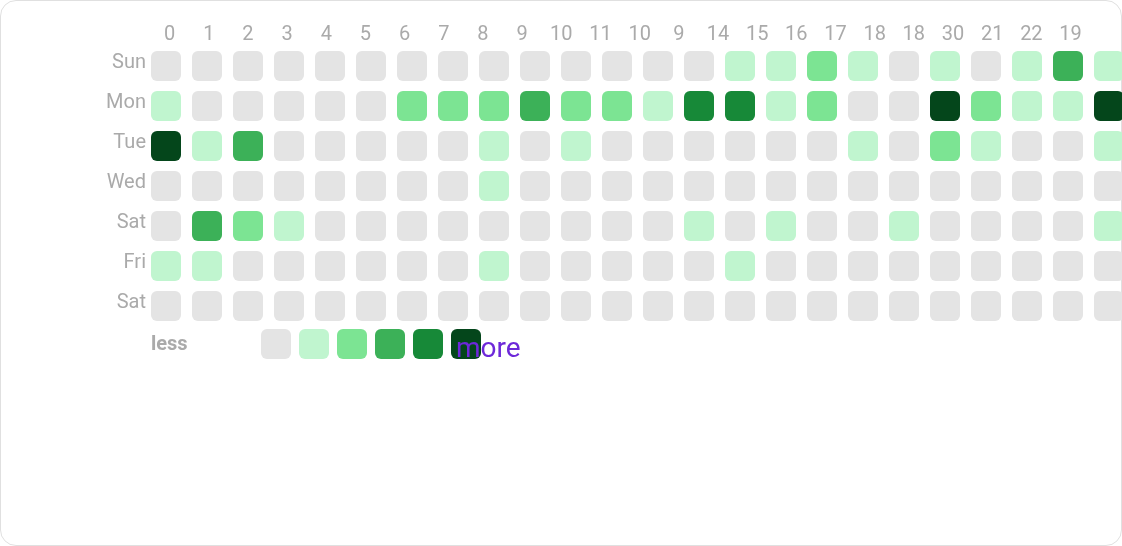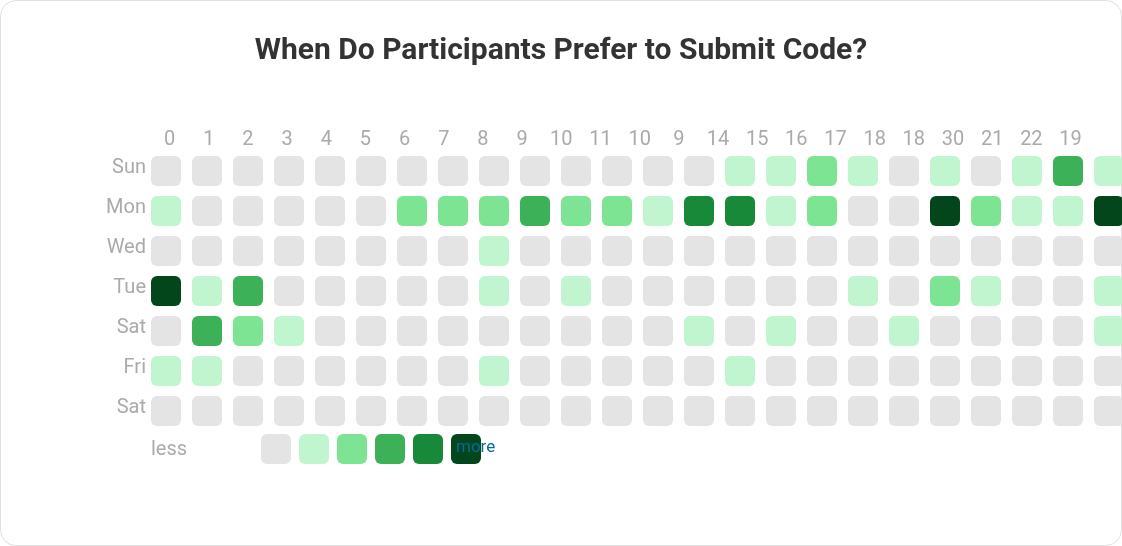--- a/index.html
+++ b/index.html
@@ -77,21 +77,20 @@
     margin-right: 8px;
   }
   .row-wrap {
     position: relative;
   }
 </style>
 </head>
 <body>
 
 <div class="card">
-  <div class="title">When Do Participants Prefer to Submit Code?</div>
 
   <div class="grid-wrap">
 
     <div class="hour-row" id="hour-row">
         <div class="hour-label">0</div>
         <div class="hour-label">1</div>
         <div class="hour-label">2</div>
         <div class="hour-label">3</div>
         <div class="hour-label">4</div>
         <div class="hour-label">5</div>
@@ -168,20 +167,49 @@
             <div class="cell" style="background: rgb(228, 228, 228);"></div>
             <div class="cell" style="background: rgb(228, 228, 228);"></div>
             <div class="cell" style="background: rgb(4, 70, 27);"></div>
             <div class="cell" style="background: rgb(124, 228, 147);"></div>
             <div class="cell" style="background: rgb(192, 245, 207);"></div>
             <div class="cell" style="background: rgb(192, 245, 207);"></div>
             <div class="cell" style="background: rgb(4, 70, 27);"></div>
           </div>
         </div>
         <div class="row-wrap">
+          <div class="day-label">Tue</div>
+          <div class="data-row">
+            <div class="cell" style="background: rgb(4, 70, 27);"></div>
+            <div class="cell" style="background: rgb(192, 245, 207);"></div>
+            <div class="cell" style="background: rgb(60, 177, 88);"></div>
+            <div class="cell" style="background: rgb(228, 228, 228);"></div>
+            <div class="cell" style="background: rgb(228, 228, 228);"></div>
+            <div class="cell" style="background: rgb(228, 228, 228);"></div>
+            <div class="cell" style="background: rgb(228, 228, 228);"></div>
+            <div class="cell" style="background: rgb(228, 228, 228);"></div>
+            <div class="cell" style="background: rgb(192, 245, 207);"></div>
+            <div class="cell" style="background: rgb(228, 228, 228);"></div>
+            <div class="cell" style="background: rgb(192, 245, 207);"></div>
+            <div class="cell" style="background: rgb(228, 228, 228);"></div>
+            <div class="cell" style="background: rgb(228, 228, 228);"></div>
+            <div class="cell" style="background: rgb(228, 228, 228);"></div>
+            <div class="cell" style="background: rgb(228, 228, 228);"></div>
+            <div class="cell" style="background: rgb(228, 228, 228);"></div>
+            <div class="cell" style="background: rgb(228, 228, 228);"></div>
+            <div class="cell" style="background: rgb(192, 245, 207);"></div>
+            <div class="cell" style="background: rgb(228, 228, 228);"></div>
+            <div class="cell" style="background: rgb(124, 228, 147);"></div>
+            <div class="cell" style="background: rgb(192, 245, 207);"></div>
+            <div class="cell" style="background: rgb(228, 228, 228);"></div>
+            <div class="cell" style="background: rgb(228, 228, 228);"></div>
+            <div class="cell" style="background: rgb(192, 245, 207);"></div>
+          </div>
+        </div>
+        <div class="row-wrap">
           <div class="day-label">Wed</div>
           <div class="data-row">
             <div class="cell" style="background: rgb(228, 228, 228);"></div>
             <div class="cell" style="background: rgb(228, 228, 228);"></div>
             <div class="cell" style="background: rgb(228, 228, 228);"></div>
             <div class="cell" style="background: rgb(228, 228, 228);"></div>
             <div class="cell" style="background: rgb(228, 228, 228);"></div>
             <div class="cell" style="background: rgb(228, 228, 228);"></div>
             <div class="cell" style="background: rgb(228, 228, 228);"></div>
             <div class="cell" style="background: rgb(228, 228, 228);"></div>
@@ -197,110 +225,81 @@
             <div class="cell" style="background: rgb(228, 228, 228);"></div>
             <div class="cell" style="background: rgb(228, 228, 228);"></div>
             <div class="cell" style="background: rgb(228, 228, 228);"></div>
             <div class="cell" style="background: rgb(228, 228, 228);"></div>
             <div class="cell" style="background: rgb(228, 228, 228);"></div>
             <div class="cell" style="background: rgb(228, 228, 228);"></div>
             <div class="cell" style="background: rgb(228, 228, 228);"></div>
           </div>
         </div>
         <div class="row-wrap">
-          <div class="day-label">Tue</div>
-          <div class="data-row">
-            <div class="cell" style="background: rgb(4, 70, 27);"></div>
-            <div class="cell" style="background: rgb(192, 245, 207);"></div>
+          <div class="day-label">Sat</div>
+          <div class="data-row">
+            <div class="cell" style="background: rgb(228, 228, 228);"></div>
             <div class="cell" style="background: rgb(60, 177, 88);"></div>
-            <div class="cell" style="background: rgb(228, 228, 228);"></div>
-            <div class="cell" style="background: rgb(228, 228, 228);"></div>
-            <div class="cell" style="background: rgb(228, 228, 228);"></div>
-            <div class="cell" style="background: rgb(228, 228, 228);"></div>
-            <div class="cell" style="background: rgb(228, 228, 228);"></div>
-            <div class="cell" style="background: rgb(192, 245, 207);"></div>
-            <div class="cell" style="background: rgb(228, 228, 228);"></div>
-            <div class="cell" style="background: rgb(192, 245, 207);"></div>
-            <div class="cell" style="background: rgb(228, 228, 228);"></div>
-            <div class="cell" style="background: rgb(228, 228, 228);"></div>
-            <div class="cell" style="background: rgb(228, 228, 228);"></div>
-            <div class="cell" style="background: rgb(228, 228, 228);"></div>
-            <div class="cell" style="background: rgb(228, 228, 228);"></div>
-            <div class="cell" style="background: rgb(228, 228, 228);"></div>
-            <div class="cell" style="background: rgb(192, 245, 207);"></div>
-            <div class="cell" style="background: rgb(228, 228, 228);"></div>
-            <div class="cell" style="background: rgb(124, 228, 147);"></div>
-            <div class="cell" style="background: rgb(192, 245, 207);"></div>
-            <div class="cell" style="background: rgb(228, 228, 228);"></div>
-            <div class="cell" style="background: rgb(228, 228, 228);"></div>
-            <div class="cell" style="background: rgb(192, 245, 207);"></div>
+            <div class="cell" style="background: rgb(124, 228, 147);"></div>
+            <div class="cell" style="background: rgb(192, 245, 207);"></div>
+            <div class="cell" style="background: rgb(228, 228, 228);"></div>
+            <div class="cell" style="background: rgb(228, 228, 228);"></div>
+            <div class="cell" style="background: rgb(228, 228, 228);"></div>
+            <div class="cell" style="background: rgb(228, 228, 228);"></div>
+            <div class="cell" style="background: rgb(228, 228, 228);"></div>
+            <div class="cell" style="background: rgb(228, 228, 228);"></div>
+            <div class="cell" style="background: rgb(228, 228, 228);"></div>
+            <div class="cell" style="background: rgb(228, 228, 228);"></div>
+            <div class="cell" style="background: rgb(228, 228, 228);"></div>
+            <div class="cell" style="background: rgb(192, 245, 207);"></div>
+            <div class="cell" style="background: rgb(228, 228, 228);"></div>
+            <div class="cell" style="background: rgb(192, 245, 207);"></div>
+            <div class="cell" style="background: rgb(228, 228, 228);"></div>
+            <div class="cell" style="background: rgb(228, 228, 228);"></div>
+            <div class="cell" style="background: rgb(192, 245, 207);"></div>
+            <div class="cell" style="background: rgb(228, 228, 228);"></div>
+            <div class="cell" style="background: rgb(228, 228, 228);"></div>
+            <div class="cell" style="background: rgb(228, 228, 228);"></div>
+            <div class="cell" style="background: rgb(228, 228, 228);"></div>
+            <div class="cell" style="background: rgb(192, 245, 207);"></div>
+          </div>
+        </div>
+        <div class="row-wrap">
+          <div class="day-label">Fri</div>
+          <div class="data-row">
+            <div class="cell" style="background: rgb(192, 245, 207);"></div>
+            <div class="cell" style="background: rgb(192, 245, 207);"></div>
+            <div class="cell" style="background: rgb(228, 228, 228);"></div>
+            <div class="cell" style="background: rgb(228, 228, 228);"></div>
+            <div class="cell" style="background: rgb(228, 228, 228);"></div>
+            <div class="cell" style="background: rgb(228, 228, 228);"></div>
+            <div class="cell" style="background: rgb(228, 228, 228);"></div>
+            <div class="cell" style="background: rgb(228, 228, 228);"></div>
+            <div class="cell" style="background: rgb(192, 245, 207);"></div>
+            <div class="cell" style="background: rgb(228, 228, 228);"></div>
+            <div class="cell" style="background: rgb(228, 228, 228);"></div>
+            <div class="cell" style="background: rgb(228, 228, 228);"></div>
+            <div class="cell" style="background: rgb(228, 228, 228);"></div>
+            <div class="cell" style="background: rgb(228, 228, 228);"></div>
+            <div class="cell" style="background: rgb(192, 245, 207);"></div>
+            <div class="cell" style="background: rgb(228, 228, 228);"></div>
+            <div class="cell" style="background: rgb(228, 228, 228);"></div>
+            <div class="cell" style="background: rgb(228, 228, 228);"></div>
+            <div class="cell" style="background: rgb(228, 228, 228);"></div>
+            <div class="cell" style="background: rgb(228, 228, 228);"></div>
+            <div class="cell" style="background: rgb(228, 228, 228);"></div>
+            <div class="cell" style="background: rgb(228, 228, 228);"></div>
+            <div class="cell" style="background: rgb(228, 228, 228);"></div>
+            <div class="cell" style="background: rgb(228, 228, 228);"></div>
           </div>
         </div>
         <div class="row-wrap">
           <div class="day-label">Sat</div>
           <div class="data-row">
             <div class="cell" style="background: rgb(228, 228, 228);"></div>
-            <div class="cell" style="background: rgb(60, 177, 88);"></div>
-            <div class="cell" style="background: rgb(124, 228, 147);"></div>
-            <div class="cell" style="background: rgb(192, 245, 207);"></div>
-            <div class="cell" style="background: rgb(228, 228, 228);"></div>
-            <div class="cell" style="background: rgb(228, 228, 228);"></div>
-            <div class="cell" style="background: rgb(228, 228, 228);"></div>
-            <div class="cell" style="background: rgb(228, 228, 228);"></div>
-            <div class="cell" style="background: rgb(228, 228, 228);"></div>
-            <div class="cell" style="background: rgb(228, 228, 228);"></div>
-            <div class="cell" style="background: rgb(228, 228, 228);"></div>
-            <div class="cell" style="background: rgb(228, 228, 228);"></div>
-            <div class="cell" style="background: rgb(228, 228, 228);"></div>
-            <div class="cell" style="background: rgb(192, 245, 207);"></div>
-            <div class="cell" style="background: rgb(228, 228, 228);"></div>
-            <div class="cell" style="background: rgb(192, 245, 207);"></div>
-            <div class="cell" style="background: rgb(228, 228, 228);"></div>
-            <div class="cell" style="background: rgb(228, 228, 228);"></div>
-            <div class="cell" style="background: rgb(192, 245, 207);"></div>
-            <div class="cell" style="background: rgb(228, 228, 228);"></div>
-            <div class="cell" style="background: rgb(228, 228, 228);"></div>
-            <div class="cell" style="background: rgb(228, 228, 228);"></div>
-            <div class="cell" style="background: rgb(228, 228, 228);"></div>
-            <div class="cell" style="background: rgb(192, 245, 207);"></div>
-          </div>
-        </div>
-        <div class="row-wrap">
-          <div class="day-label">Fri</div>
-          <div class="data-row">
-            <div class="cell" style="background: rgb(192, 245, 207);"></div>
-            <div class="cell" style="background: rgb(192, 245, 207);"></div>
-            <div class="cell" style="background: rgb(228, 228, 228);"></div>
-            <div class="cell" style="background: rgb(228, 228, 228);"></div>
-            <div class="cell" style="background: rgb(228, 228, 228);"></div>
-            <div class="cell" style="background: rgb(228, 228, 228);"></div>
-            <div class="cell" style="background: rgb(228, 228, 228);"></div>
-            <div class="cell" style="background: rgb(228, 228, 228);"></div>
-            <div class="cell" style="background: rgb(192, 245, 207);"></div>
-            <div class="cell" style="background: rgb(228, 228, 228);"></div>
-            <div class="cell" style="background: rgb(228, 228, 228);"></div>
-            <div class="cell" style="background: rgb(228, 228, 228);"></div>
-            <div class="cell" style="background: rgb(228, 228, 228);"></div>
-            <div class="cell" style="background: rgb(228, 228, 228);"></div>
-            <div class="cell" style="background: rgb(192, 245, 207);"></div>
-            <div class="cell" style="background: rgb(228, 228, 228);"></div>
-            <div class="cell" style="background: rgb(228, 228, 228);"></div>
-            <div class="cell" style="background: rgb(228, 228, 228);"></div>
-            <div class="cell" style="background: rgb(228, 228, 228);"></div>
-            <div class="cell" style="background: rgb(228, 228, 228);"></div>
-            <div class="cell" style="background: rgb(228, 228, 228);"></div>
-            <div class="cell" style="background: rgb(228, 228, 228);"></div>
-            <div class="cell" style="background: rgb(228, 228, 228);"></div>
-            <div class="cell" style="background: rgb(228, 228, 228);"></div>
-          </div>
-        </div>
-        <div class="row-wrap">
-          <div class="day-label">Sat</div>
-          <div class="data-row">
-            <div class="cell" style="background: rgb(228, 228, 228);"></div>
             <div class="cell" style="background: rgb(228, 228, 228);"></div>
             <div class="cell" style="background: rgb(228, 228, 228);"></div>
             <div class="cell" style="background: rgb(228, 228, 228);"></div>
             <div class="cell" style="background: rgb(228, 228, 228);"></div>
             <div class="cell" style="background: rgb(228, 228, 228);"></div>
             <div class="cell" style="background: rgb(228, 228, 228);"></div>
             <div class="cell" style="background: rgb(228, 228, 228);"></div>
             <div class="cell" style="background: rgb(228, 228, 228);"></div>
             <div class="cell" style="background: rgb(228, 228, 228);"></div>
             <div class="cell" style="background: rgb(228, 228, 228);"></div>
@@ -315,26 +314,26 @@
             <div class="cell" style="background: rgb(228, 228, 228);"></div>
             <div class="cell" style="background: rgb(228, 228, 228);"></div>
             <div class="cell" style="background: rgb(228, 228, 228);"></div>
             <div class="cell" style="background: rgb(228, 228, 228);"></div>
             <div class="cell" style="background: rgb(228, 228, 228);"></div>
           </div>
         </div>
       </div>
 
     <div class="legend-row" style="position: relative; height: 34px;">
-        <span style="color: rgb(170, 170, 170); font-size: 20px; position: absolute; left: 0px; top: 2px;">less</span>
+        <span style="color: rgb(170, 170, 170); font-size: 20px; position: absolute; left: 0px; top: 2px; font-weight: bold;">less</span>
         <div class="legend-swatches" style="position: absolute; left: 60px; top: 0px;">
           <div class="cell" style="background: rgb(228, 228, 228);"></div>
           <div class="cell" style="background: rgb(192, 245, 207);"></div>
           <div class="cell" style="background: rgb(124, 228, 147);"></div>
           <div class="cell" style="background: rgb(60, 177, 88);"></div>
           <div class="cell" style="background: rgb(23, 137, 56);"></div>
           <div class="cell" style="background: rgb(4, 70, 27);"></div>
         </div>
-        <span style="color: #0369a1; font-size: 17px; position: absolute; left: 305px; top: 2px;">more</span>
+        <span style="color: #6d28d9; font-size: 28px; position: absolute; left: 305px; top: 2px;">more</span>
       </div>
 
   </div>
 </div>
 
 </body></html>

